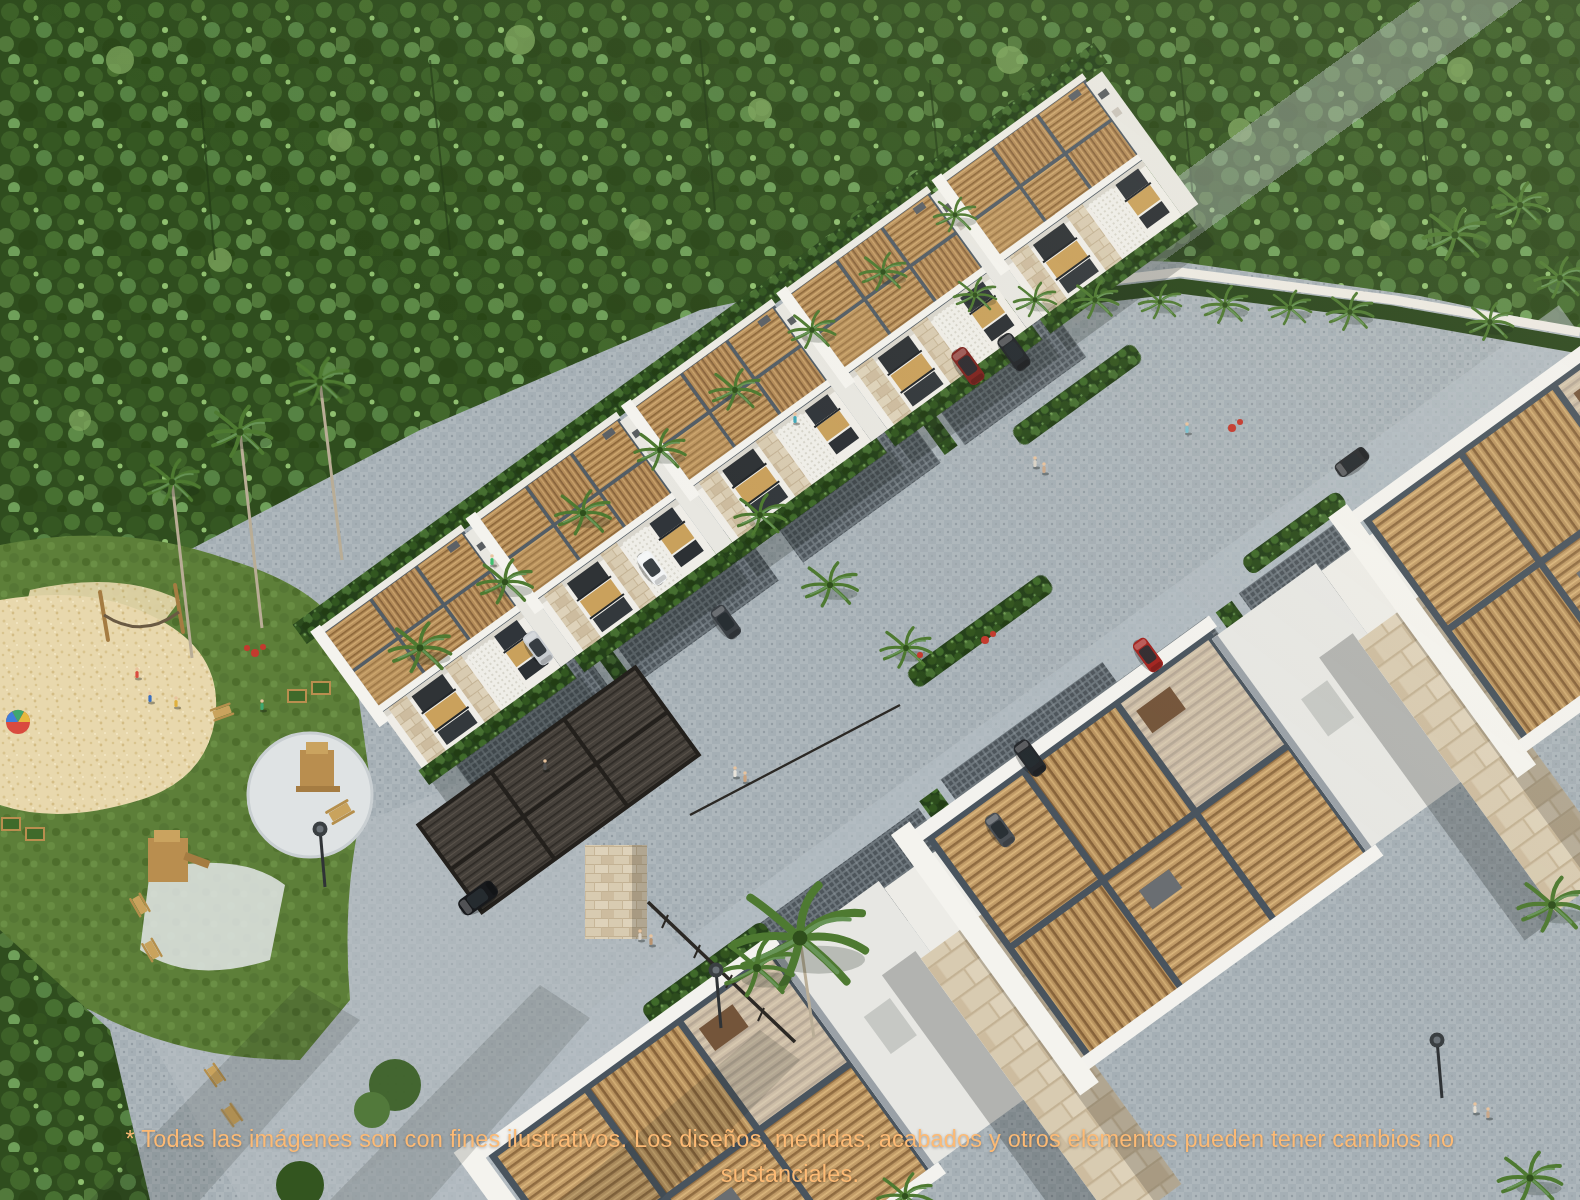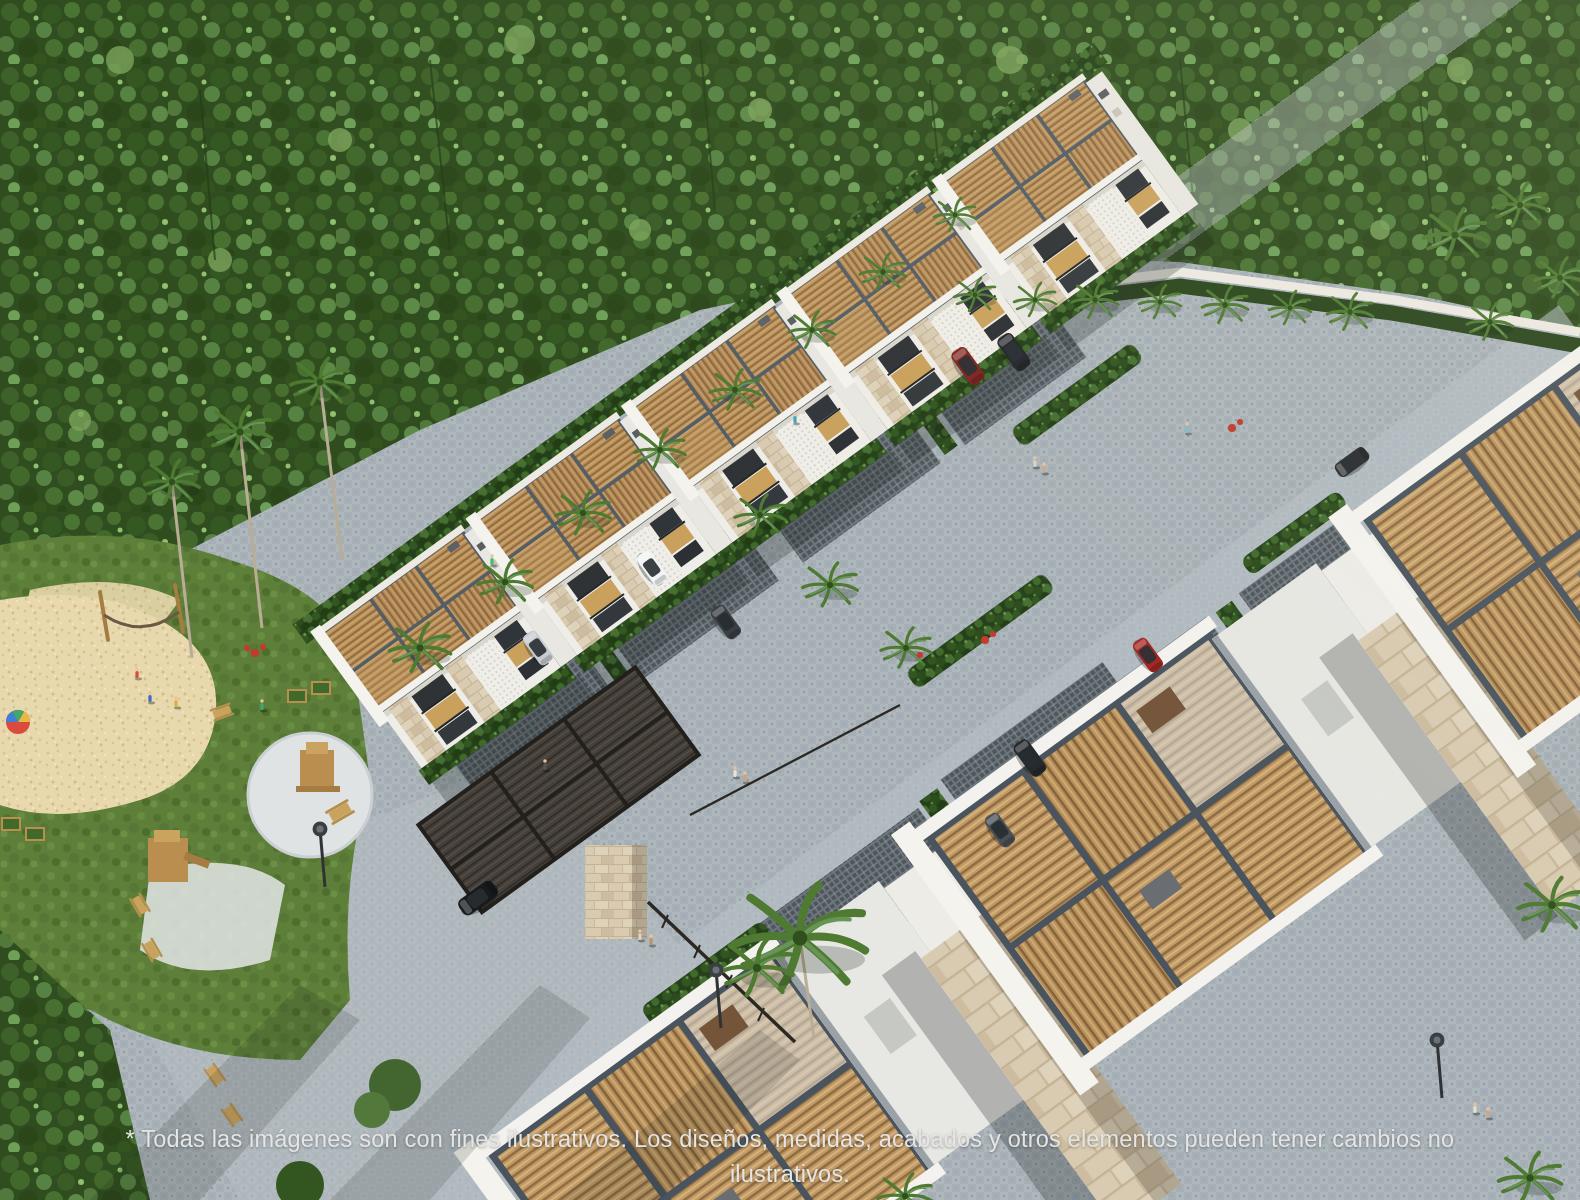--- a/index.html
+++ b/index.html
@@ -1,20 +1,20 @@
 <!DOCTYPE html>
 <html><head>
 <meta charset="utf-8">
 <style>
   html,body{margin:0;padding:0;background:#222;}
   .stage{position:relative;width:1580px;height:1200px;overflow:hidden;
          font-family:"Liberation Sans", sans-serif;}
   .stage svg{position:absolute;inset:0;display:block;}
   .caption{position:absolute;left:0;right:0;bottom:8px;text-align:center;
-           color:#e5e5e5;font-size:23.5px;line-height:35px;letter-spacing:.2px;
+           color:#fdba74;font-size:23.5px;line-height:35px;letter-spacing:.2px;
            text-shadow:0 1px 3px rgba(0,0,0,.35);pointer-events:none;}
   .caption div{white-space:nowrap;}
 </style>
 </head>
 <body>
 
 <div class="stage">
 <svg width="1580" height="1200" viewBox="0 0 1580 1200">
 <defs>
   <pattern id="forest" width="84" height="64" patternUnits="userSpaceOnUse">
@@ -506,15 +506,15 @@
     <linearGradient id="sun" x1="1" y1="0" x2="0" y2="1">
       <stop offset="0" stop-color="#fff4d6" stop-opacity="0.10"></stop>
       <stop offset="0.5" stop-color="#fff4d6" stop-opacity="0"></stop>
     </linearGradient>
     <rect width="1580" height="1200" fill="url(#sun)"></rect>
   </g>
 </svg>
 
 <div class="caption">
   <div>* Todas las imágenes son con fines ilustrativos. Los diseños, medidas, acabados y otros elementos pueden tener cambios no</div>
-  <div>ilustrativos.</div>
+  <div>sustanciales.</div>
 </div>
 </div>
 
 </body></html>

